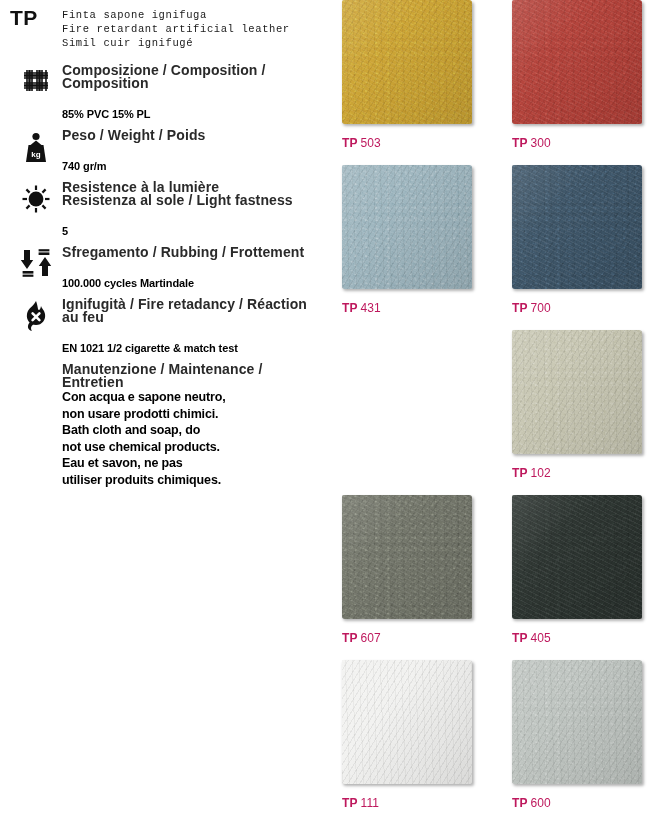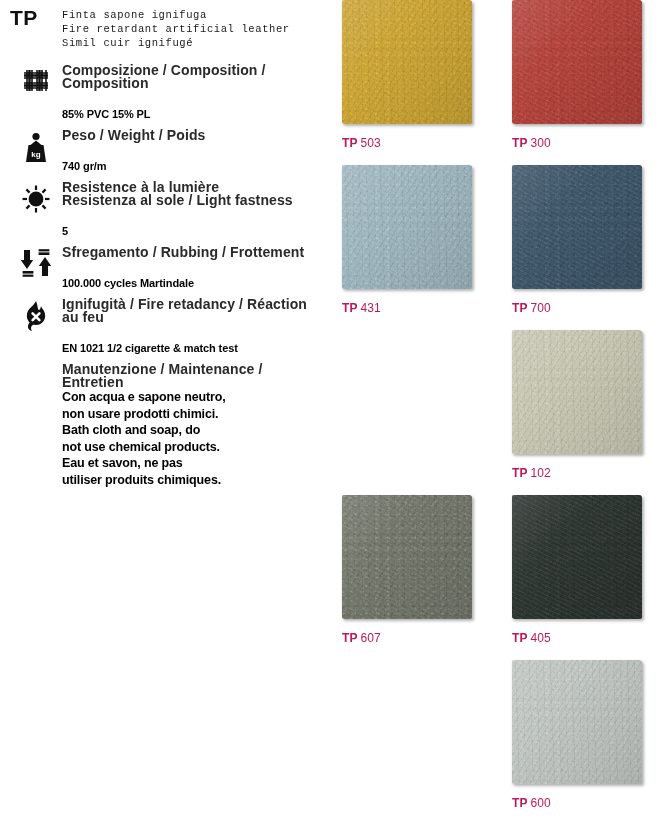--- a/index.html
+++ b/index.html
@@ -399,20 +399,32 @@
           <div class="sheen"></div>
         </div>
       </div>
       <div class="chip-label">
         <span class="pfx">TP</span><span class="num">405</span>
       </div>
     </div>
   </div>
 
   <div class="swatch-row">
+    <div class="swatch-cell col-0">
+      <div class="chip-wrap">
+        <div class="chip" style="background-color: rgb(242, 242, 240);">
+          <div class="grain"></div>
+          <div class="grain2"></div>
+          <div class="sheen"></div>
+        </div>
+      </div>
+      <div class="chip-label">
+        <span class="pfx">TP</span><span class="num">111</span>
+      </div>
+    </div>
     <div class="swatch-cell col-1">
       <div class="chip-wrap">
         <div class="chip" style="background-color: rgb(191, 197, 193);">
           <div class="grain"></div>
           <div class="grain2"></div>
           <div class="sheen"></div>
         </div>
       </div>
       <div class="chip-label">
         <span class="pfx">TP</span><span class="num">600</span>

